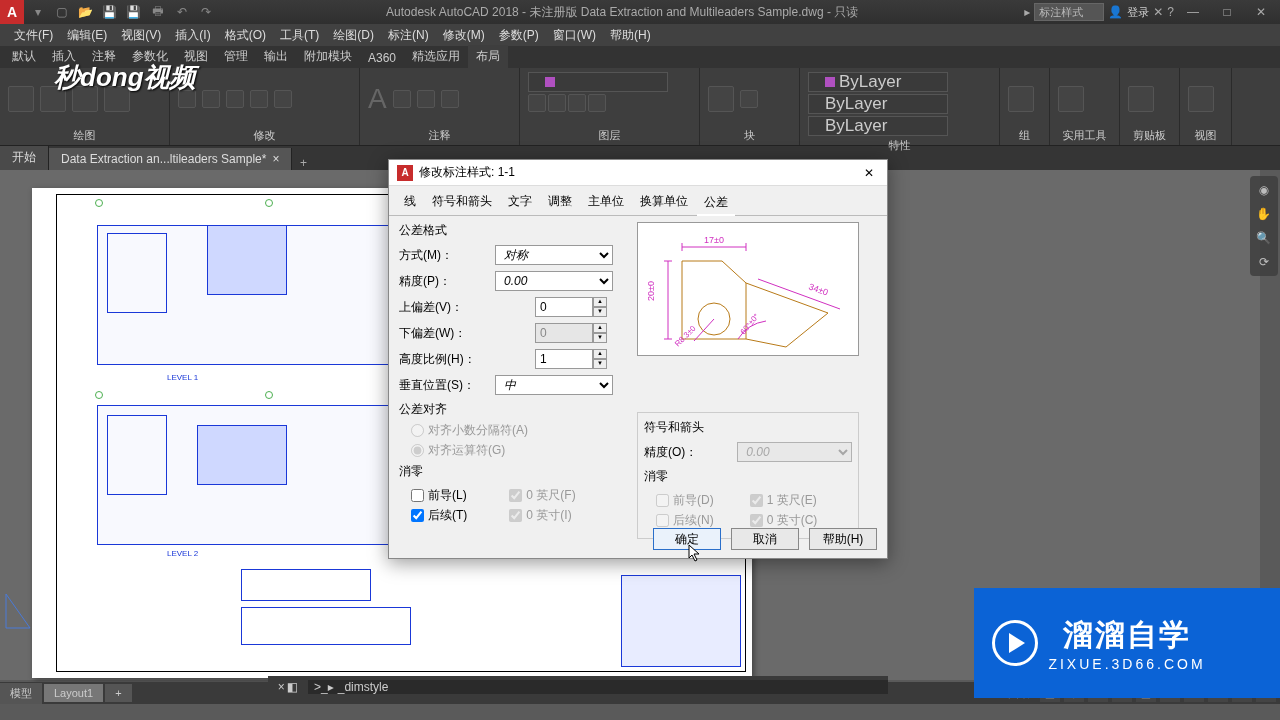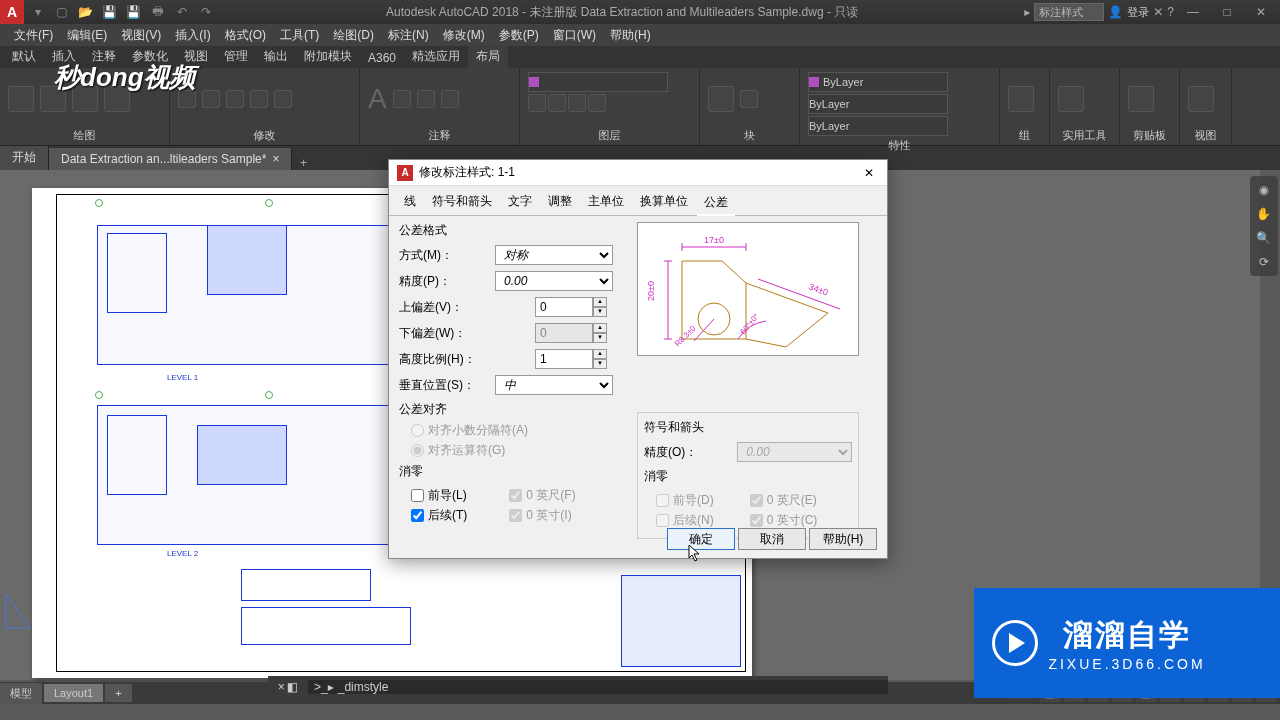--- a/index.html
+++ b/index.html
@@ -24,21 +24,21 @@
 .ribtabs span { padding:3px 8px; }
 .ribtabs .active { background:#3e3e3e; }
 
 
 .ribbon { height:78px; background:#3e3e3e; display:flex; color:#999; position:relative; border-bottom:1px solid #222; }
 .ribgroup { border-right:1px solid #2a2a2a; padding:4px 8px 2px; display:flex; flex-direction:column; }
 .ribgroup-body { flex:1; display:flex; gap:6px; align-items:center; }
 .ribgroup-label { text-align:center; font-size:11px; color:#ccc; padding-top:2px; }
 .rib-btn { width:26px; height:26px; background:#444; border:1px solid #555; border-radius:2px; }
 .rib-btn.sm { width:18px; height:18px; }
-.rib-combo { width:140px; height:20px; background:#3a3a3a; border:1px solid #555; color:#ccc; font-size:11px; padding:0 0; display:flex; align-items:center; }
+.rib-combo { width:140px; height:20px; background:#3a3a3a; border:1px solid #555; color:#ccc; font-size:17px; padding:0 16px; display:flex; align-items:center; }
 
 
 .sd-logo { position:absolute; left:54px; top:54px; width:190px; height:46px; color:#fff; font-weight:bold; font-size:26px; display:flex; align-items:center; font-style:italic; text-shadow:1px 1px 2px #000; pointer-events:none; z-index:5; }
 
 
 .doctabs { height:24px; background:#353535; display:flex; align-items:end; font-size:12px; }
 .doctab { padding:4px 12px; color:#ddd; background:#4a4a4a; border-right:1px solid #222; display:flex; align-items:center; gap:6px; }
 .doctab.active { background:#555; }
 .doctab-add { width:22px; text-align:center; color:#aaa; }
 
@@ -76,21 +76,21 @@
 .spin { display:flex; }
 .spin input { width:58px; height:20px; border:1px solid #999; font-size:12px; padding:0 4px; }
 .spin .sp { width:14px; display:flex; flex-direction:column; }
 .spin .sp div { height:10px; border:1px solid #999; background:#eee; font-size:6px; line-height:6px; text-align:center; }
 .rad,.chk { display:flex; align-items:center; gap:4px; margin:3px 0 3px 12px; font-size:12px; }
 .rad input,.chk input { margin:0; }
 .preview { width:222px; height:134px; background:#fff; border:1px solid #999; position:relative; }
 .preview svg { position:absolute; left:0; top:0; }
 .subfset { border:1px solid #ccc; margin-top:4px; padding:6px; }
 .subfset .tt { font-size:12px; margin-bottom:4px; }
-.dlg-btns { position:absolute; right:10px; bottom:8px; display:flex; gap:3px; }
+.dlg-btns { position:absolute; right:10px; bottom:8px; display:flex; gap:10px; }
 .dlg-btns button { width:68px; height:22px; border:1px solid #888; background:#e8e8e8; font-size:12px; }
 .dlg-btns button.def { border:1px solid #2a6fca; background:#eaf2fb; }
 .cursor { position:absolute; left:688px; top:544px; width:14px; height:18px; z-index:30; pointer-events:none; }
 
 
 .cmdline { position:absolute; left:268px; bottom:22px; height:22px; width:620px; background:#3a3a3a; display:flex; align-items:center; color:#ccc; font-size:12px; z-index:4; }
 .cmdline .cx { width:40px; display:flex; gap:2px; justify-content:center; }
 .cmdline .pr { background:#2a2a2a; flex:1; padding:0 6px; display:flex; align-items:center; gap:4px; }
 
 
@@ -447,21 +447,21 @@
                 <span class="disabled">前导(D)</span>
               </div>
             <div class="chk">
                 <input type="checkbox" disabled="" style="">
                 <span class="disabled">后续(N)</span>
               </div>
           </div>
           <div>
             <div class="chk">
                 <input type="checkbox" checked="" disabled="" style="">
-                <span class="disabled">0 英尺(E)</span>
+                <span class="disabled">1 英尺(E)</span>
               </div>
             <div class="chk">
                 <input type="checkbox" checked="" disabled="" style="">
                 <span class="disabled">0 英寸(C)</span>
               </div>
           </div>
         </div>
       </div>
     </div>
   </div>

